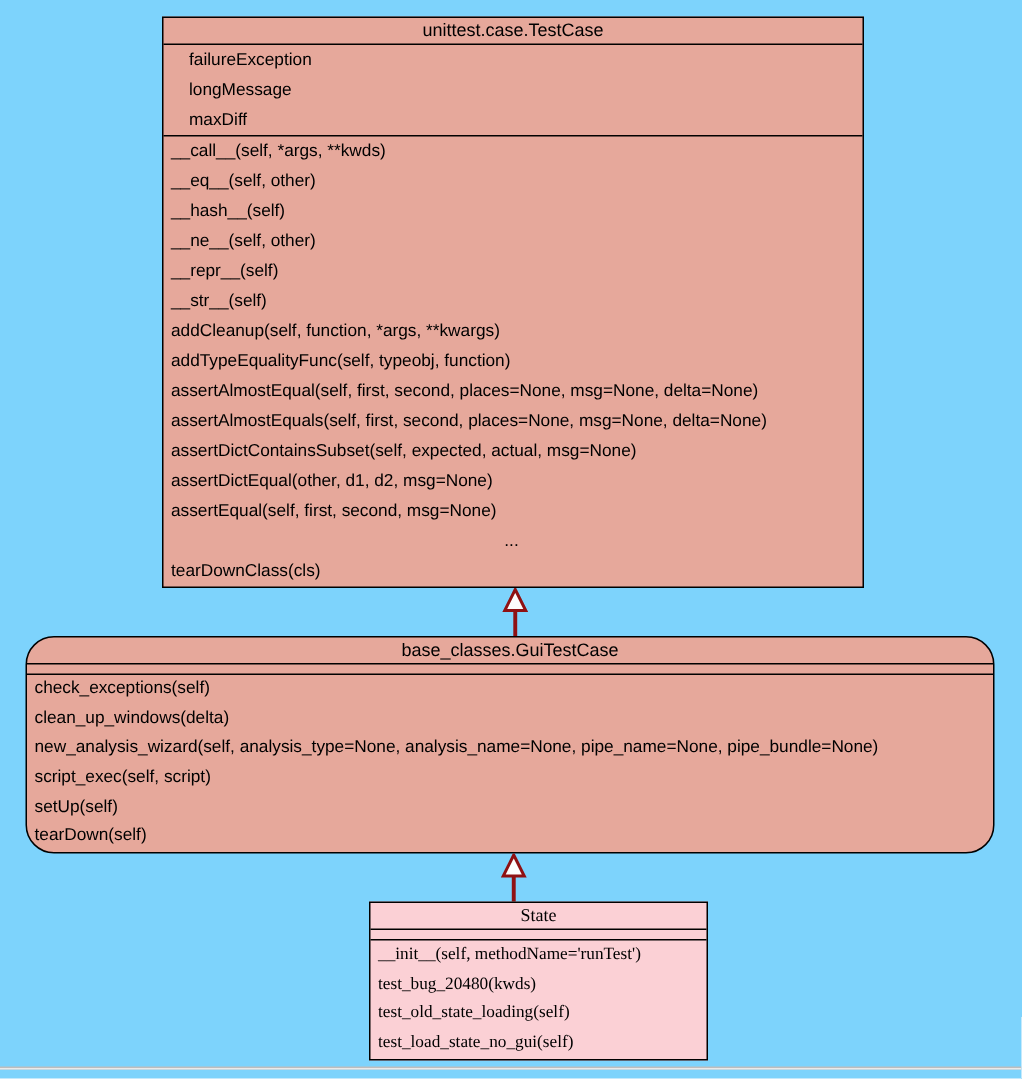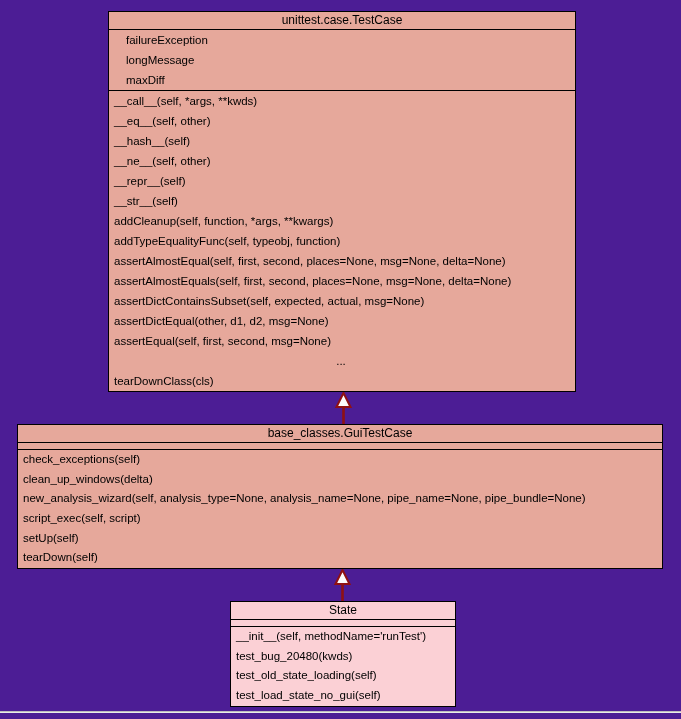--- a/index.html
+++ b/index.html
@@ -6,21 +6,21 @@
     margin: 0;
     padding: 0;
     background: #fcfcfc;
     font-family: "Liberation Sans", "DejaVu Sans", sans-serif;
     color: #000;
   }
   .canvas {
     position: relative;
     width: 681px;
     height: 719px;
-    background: #4c1d95;
+    background: #7dd3fc;
     overflow: hidden;
   }
   .class-box {
     position: absolute;
     border: 1px solid #000;
     box-sizing: border-box;
     font-size: 11.5px;
   }
   .class-box.ancestor { background: #e6a89b; }
   .class-box.leaf     { background: #fbd0d5; }
@@ -39,22 +39,22 @@
     height: 20px;
     line-height: 20px;
     padding-left: 5px;
     padding-right: 2px;
     white-space: nowrap;
     overflow: hidden;
   }
   .box-gui .row, .box-state .row { height: 19.7px; line-height: 19.7px; }
   .row.center { text-align: center; padding-left: 0; }
   .box-testcase { left: 108px; top: 11px;  width: 468px; }
-  .box-gui      { left: 17px;  top: 424px; width: 646px; }
-  .box-state    { left: 230px; top: 601px; width: 226px; }
+  .box-gui      { left: 17px;  top: 424px; width: 646px; border-radius: 19px; }
+  .box-state    { left: 246px; top: 601px; width: 226px; font-family: Liberation Serif, serif; }
   .arrow-svg { position: absolute; }
   .arrow-1 { left: 329px; top: 392px; }
   .arrow-2 { left: 328px; top: 569px; }
   .bottom-divider {
     position: absolute;
     left: 0; top: 711px;
     width: 681px; height: 1px;
     background: #bdbdbd;
     border-bottom: 1px solid #eaeaea;
   }

